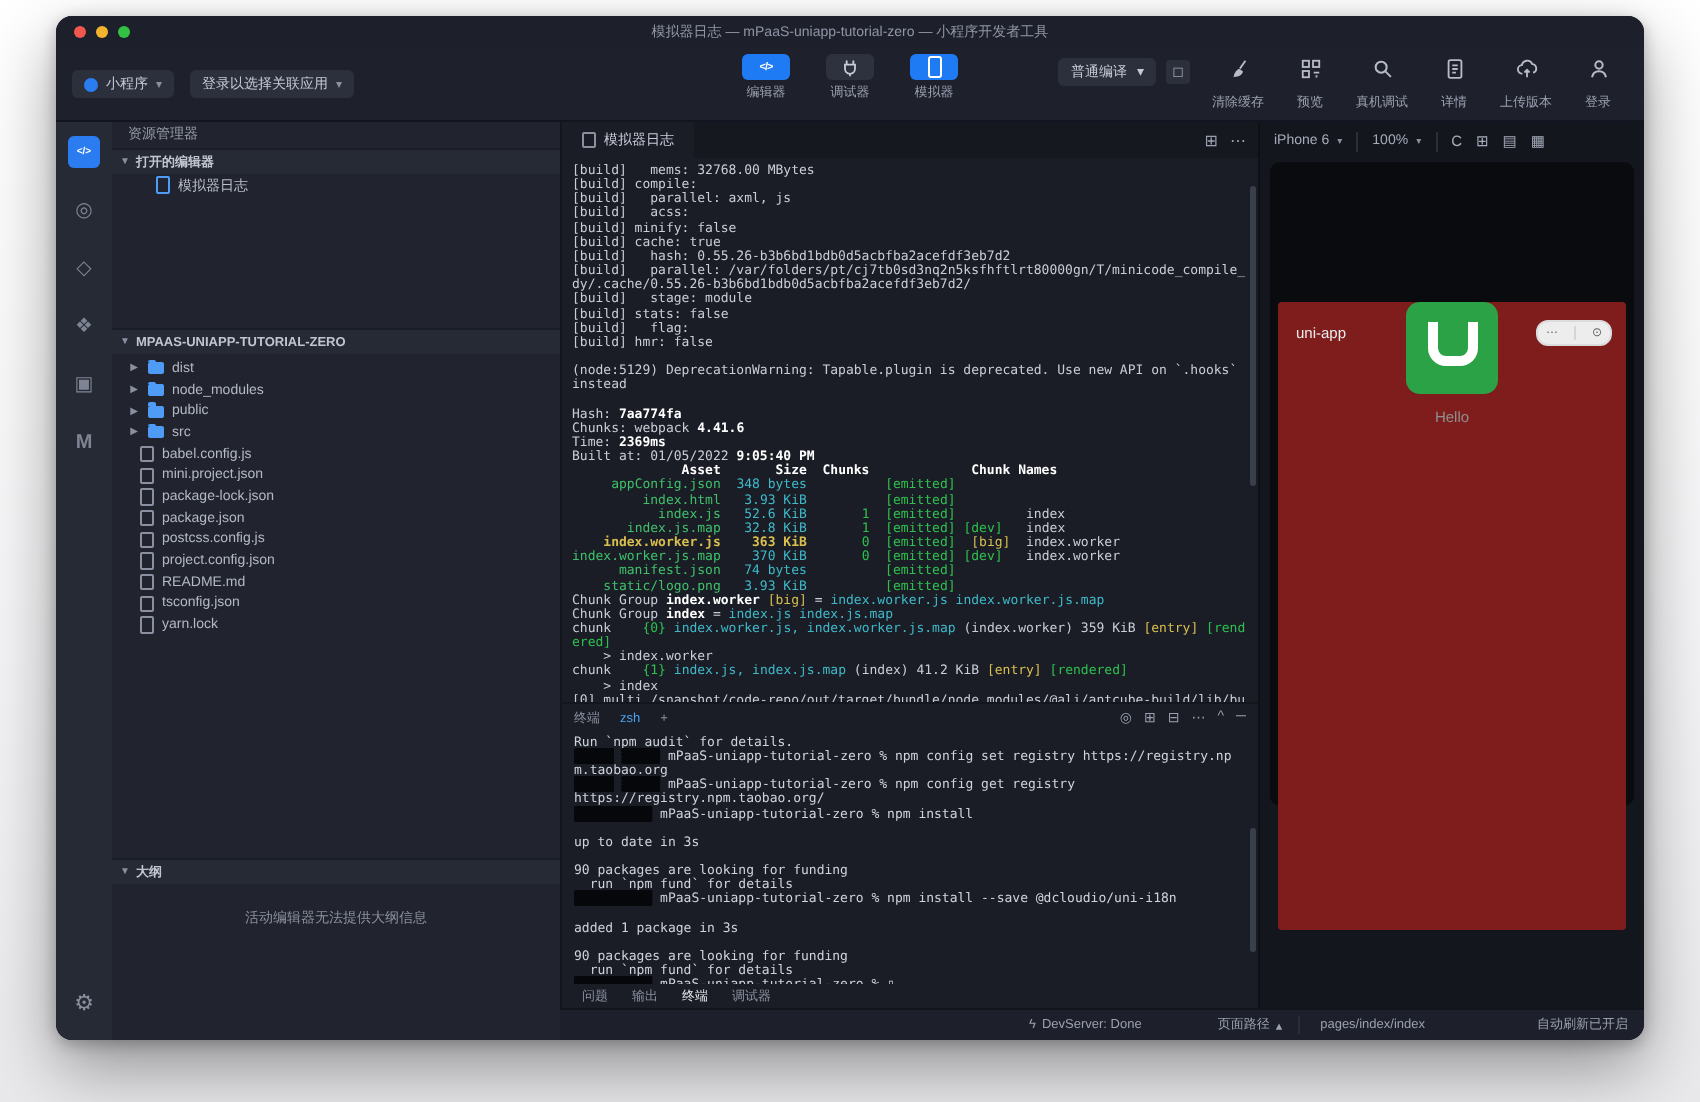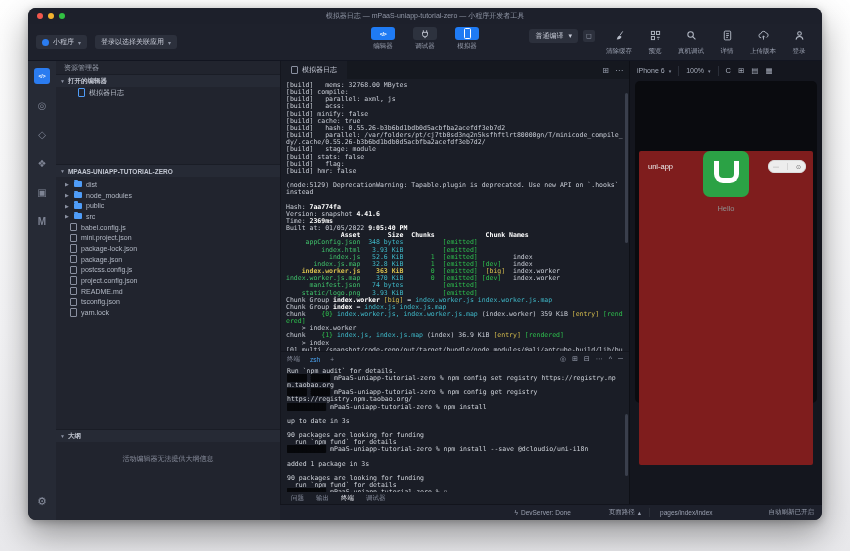--- a/index.html
+++ b/index.html
@@ -316,37 +316,37 @@
           <div><span>[build]   hash: 0.55.26-b3b6bd1bdb0d5acbfba2acefdf3eb7d2</span></div>
           <div><span>[build]   parallel: /var/folders/pt/cj7tb0sd3nq2n5ksfhftlrt80000gn/T/minicode_compile_dy/.cache/0.55.26-b3b6bd1bdb0d5acbfba2acefdf3eb7d2/</span></div>
           <div><span>[build]   stage: module</span></div>
           <div><span>[build] stats: false</span></div>
           <div><span>[build]   flag:</span></div>
           <div><span>[build] hmr: false</span></div>
           <div>&nbsp;</div>
           <div><span>(node:5129) DeprecationWarning: Tapable.plugin is deprecated. Use new API on `.hooks` instead</span></div>
           <div>&nbsp;</div>
           <div><span>Hash: </span><span class="t-bw">7aa774fa</span></div>
-          <div><span>Version: snapshot </span><span class="t-bw">4.41.6</span></div>
+          <div><span>Chunks: webpack </span><span class="t-bw">4.41.6</span></div>
           <div><span>Time: </span><span class="t-bw">2369ms</span></div>
           <div><span>Built at: 01/05/2022 </span><span class="t-bw">9:05:40 PM</span></div>
           <div><span class="t-bw">              Asset       Size  Chunks             Chunk Names</span></div>
           <div><span class="t-g">     appConfig.json</span><span class="t-c">  348 bytes</span><span>          </span><span class="t-e">[emitted]</span></div>
           <div><span class="t-g">         index.html</span><span class="t-c">   3.93 KiB</span><span>          </span><span class="t-e">[emitted]</span></div>
           <div><span class="t-g">           index.js</span><span class="t-c">   52.6 KiB</span><span>       </span><span class="t-e">1</span><span>  </span><span class="t-e">[emitted]</span><span>         index</span></div>
           <div><span class="t-g">       index.js.map</span><span class="t-c">   32.8 KiB</span><span>       </span><span class="t-e">1</span><span>  </span><span class="t-e">[emitted]</span><span> </span><span class="t-e">[dev]</span><span>   index</span></div>
           <div><span class="t-by">    index.worker.js</span><span class="t-by">    363 KiB</span><span>       </span><span class="t-e">0</span><span>  </span><span class="t-e">[emitted]</span><span>  </span><span class="t-y">[big]</span><span>  index.worker</span></div>
           <div><span class="t-g">index.worker.js.map</span><span class="t-c">    370 KiB</span><span>       </span><span class="t-e">0</span><span>  </span><span class="t-e">[emitted]</span><span> </span><span class="t-e">[dev]</span><span>   index.worker</span></div>
           <div><span class="t-g">      manifest.json</span><span class="t-c">   74 bytes</span><span>          </span><span class="t-e">[emitted]</span></div>
           <div><span class="t-g">    static/logo.png</span><span class="t-c">   3.93 KiB</span><span>          </span><span class="t-e">[emitted]</span></div>
           <div><span>Chunk Group </span><span class="t-bw">index.worker</span><span> </span><span class="t-y">[big]</span><span> = </span><span class="t-c">index.worker.js index.worker.js.map</span></div>
           <div><span>Chunk Group </span><span class="t-bw">index</span><span> = </span><span class="t-c">index.js index.js.map</span></div>
           <div><span>chunk    </span><span class="t-e">{0}</span><span> </span><span class="t-c">index.worker.js, index.worker.js.map</span><span> (index.worker) 359 KiB </span><span class="t-y">[entry]</span><span> </span><span class="t-e">[rendered]</span></div>
           <div><span>    &gt; index.worker</span></div>
-          <div><span>chunk    </span><span class="t-e">{1}</span><span> </span><span class="t-c">index.js, index.js.map</span><span> (index) 36.9 KiB </span><span class="t-y">[entry]</span><span> </span><span class="t-e">[rendered]</span></div>
+          <div><span>chunk    </span><span class="t-e">{1}</span><span> </span><span class="t-c">index.js, index.js.map</span><span> (index) 41.2 KiB </span><span class="t-y">[entry]</span><span> </span><span class="t-e">[rendered]</span></div>
           <div><span>    &gt; index</span></div>
           <div><span>[0] multi /snapshot/code-repo/out/target/bundle/node_modules/@ali/antcube-build/lib/build/loader/app.js!./dist/alipay/app.json?jsonAsESM 28 bytes </span></div>
         </div>
       <div class="termheader">
         <span>终端</span>
         <span class="shell">zsh</span>
         <span>+</span>
         <div class="term-icons">
           <span>◎</span>
           <span>⊞</span>

